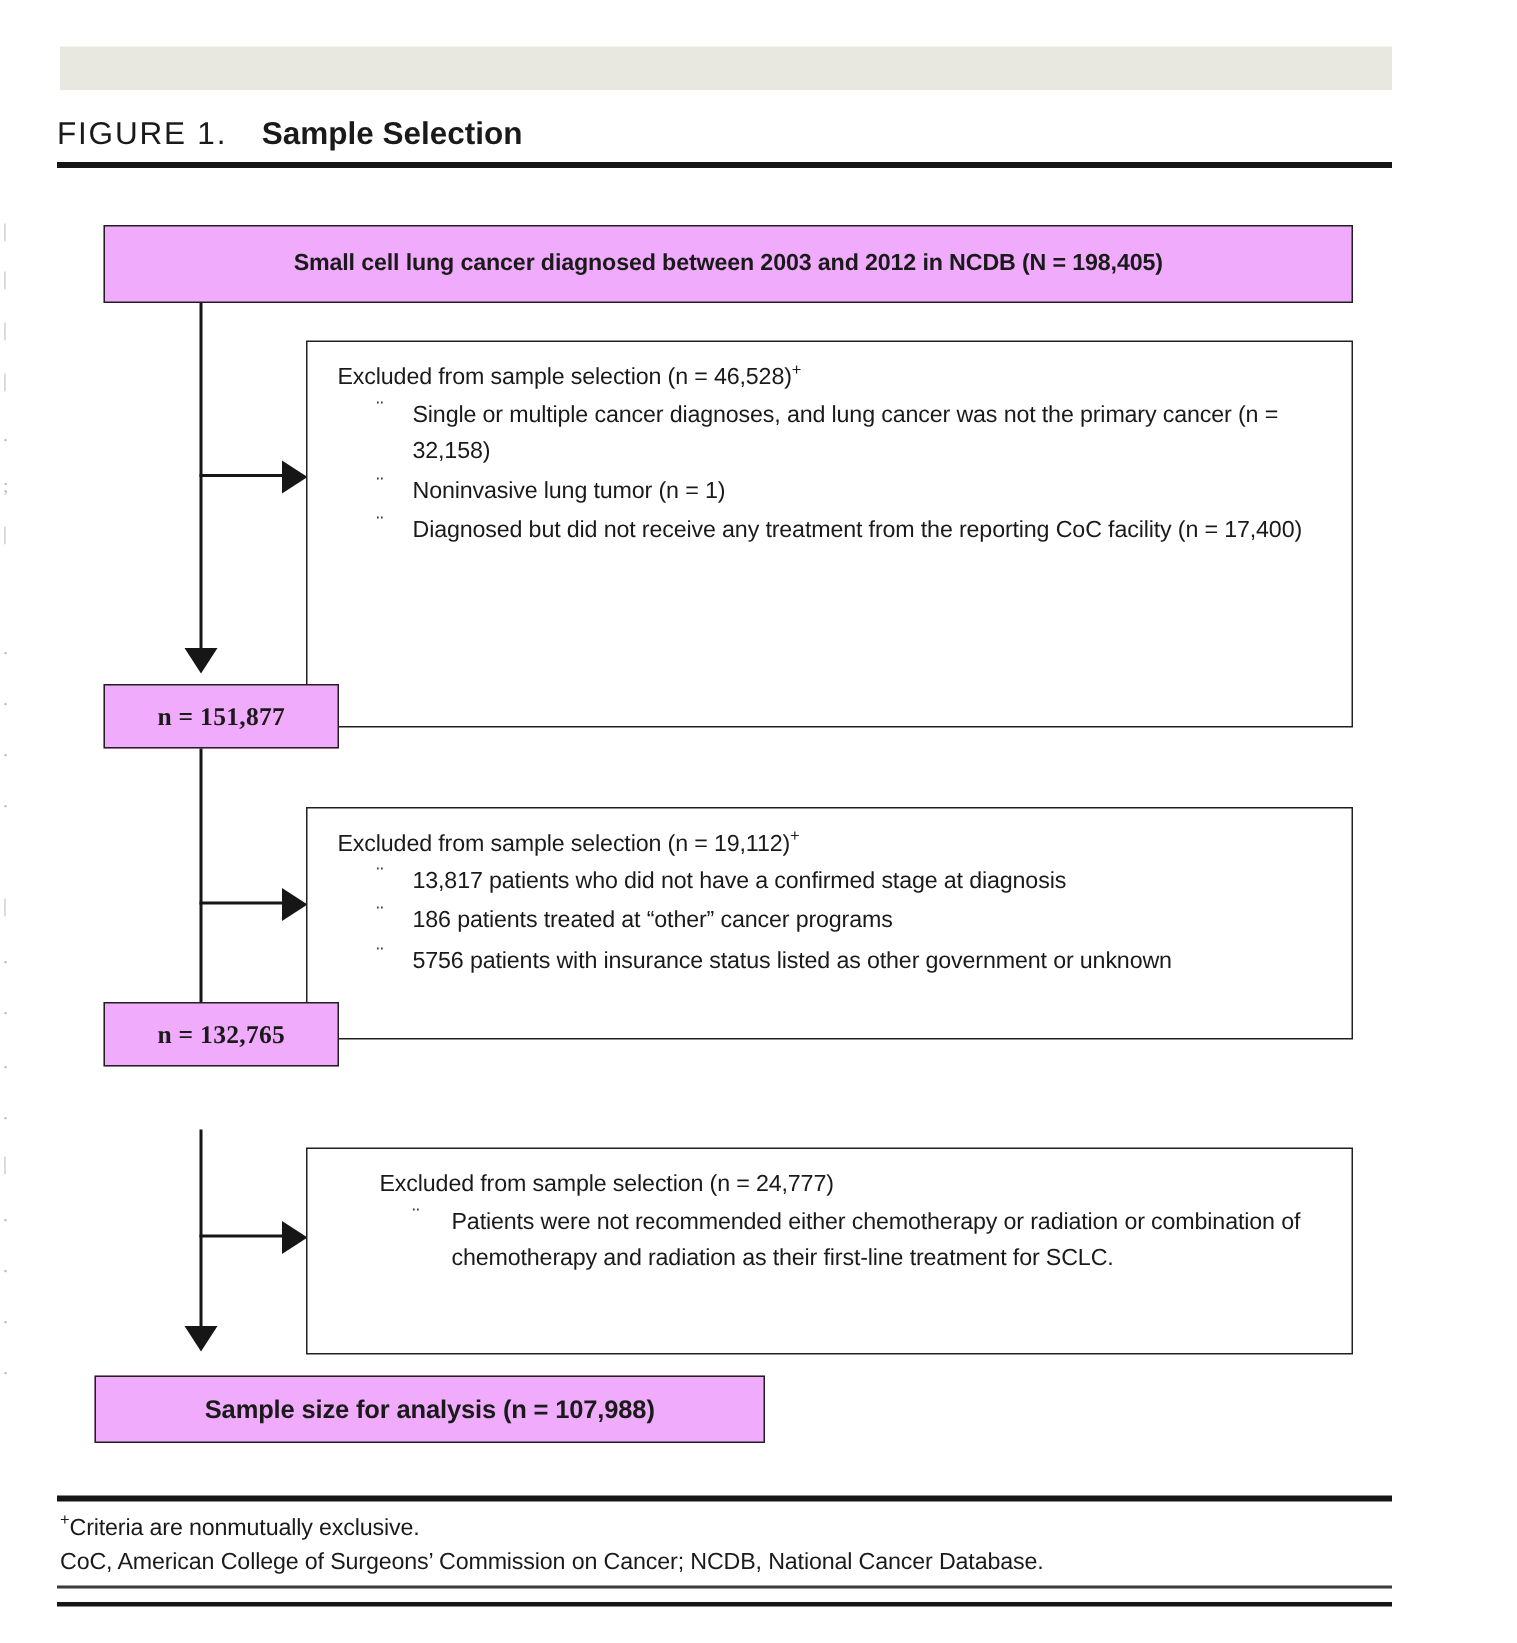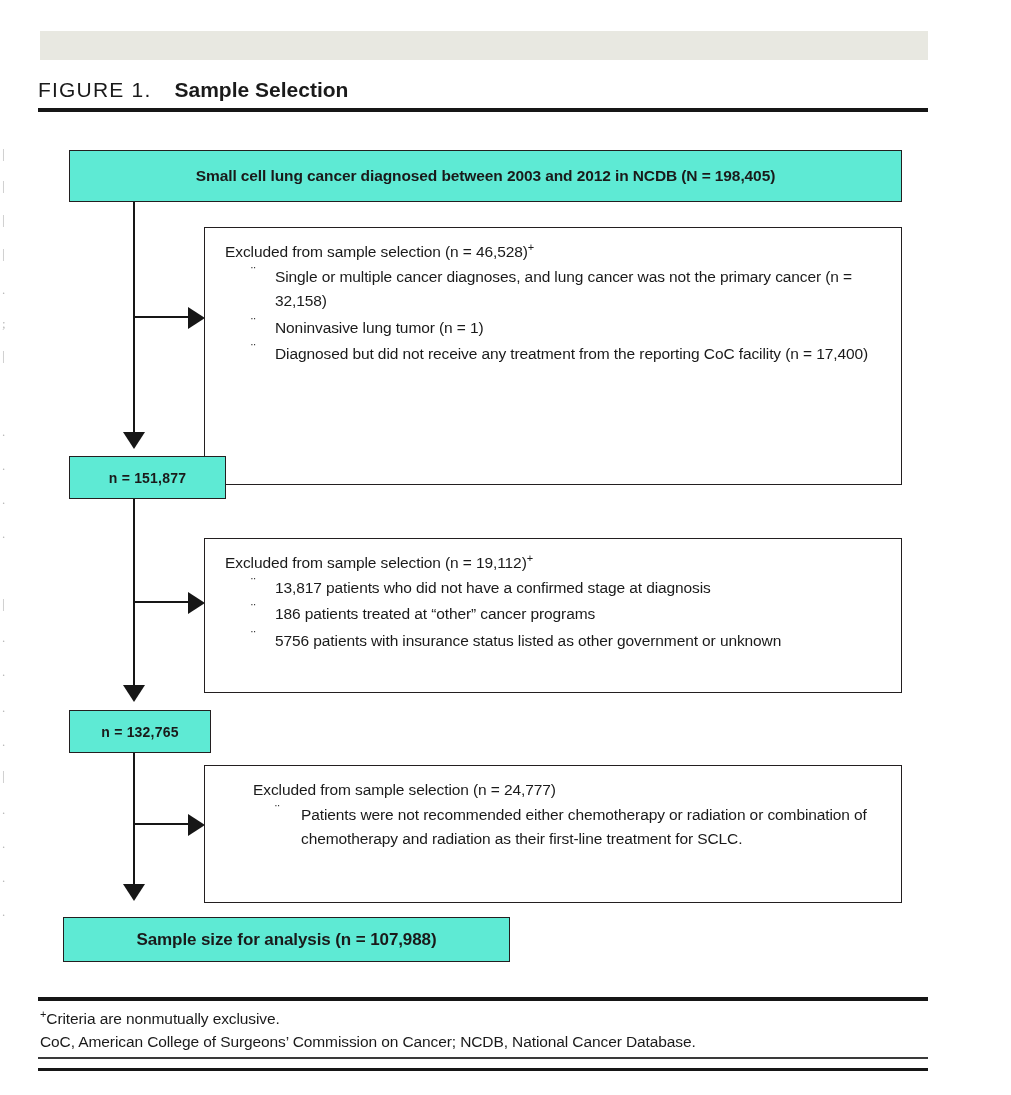--- a/index.html
+++ b/index.html
@@ -59,42 +59,43 @@
     width: 1011px;
     height: 1095px;
   }
 
   .node {
     position: absolute;
     box-sizing: border-box;
     border: 1px solid #231f20;
   }
   .node.filled {
-    background: #5eead4;
+    background: #f0abfc;
   }
   .node.plain {
     background: #ffffff;
   }
 
   .node-center {
     display: flex;
     align-items: center;
     justify-content: center;
     text-align: center;
   }
 
   .title-box-text {
     font-size: 15.5px;
     font-weight: bold;
     letter-spacing: -0.1px;
   }
   .count-text {
-    font-size: 14px;
+    font-size: 17px;
     font-weight: bold;
     letter-spacing: 0.2px;
+    font-family: Liberation Serif, serif;
   }
   .final-text {
     font-size: 17px;
     font-weight: bold;
     letter-spacing: -0.1px;
   }
 
   
   .excl {
     padding: 14px 16px 12px 20px;
@@ -286,21 +287,21 @@
     <div class="excl-head">
       <span>Excluded from sample selection (n = 19,112)</span><span class="sup">+</span>
     </div>
     <ul class="excl-list">
       <li><span class="bullet">¨</span><span>13,817 patients who did not have a confirmed stage at diagnosis</span></li>
       <li><span class="bullet">¨</span><span>186 patients treated at “other” cancer programs</span></li>
       <li><span class="bullet">¨</span><span>5756 patients with insurance status listed as other government or unknown</span></li>
     </ul>
   </div>
 
-  <div class="node filled node-center" style="left:69px; top:710px; width:142px; height:43px;">
+  <div class="node filled node-center" style="left:69px; top:668px; width:157px; height:43px;">
     <span class="count-text">n = 132,765</span>
   </div>
 
   <div class="vline" style="left:133px; top:753px; height:136px;"></div>
   <div class="arrow-down" style="left:123px; top:884px;"></div>
 
   <div class="hline" style="left:133px; top:823px; width:56px;"></div>
   <div class="arrow-right" style="left:188px; top:814px;"></div>
 
   <div class="node plain excl indented" style="left:204px; top:765px; width:698px; height:138px;">

